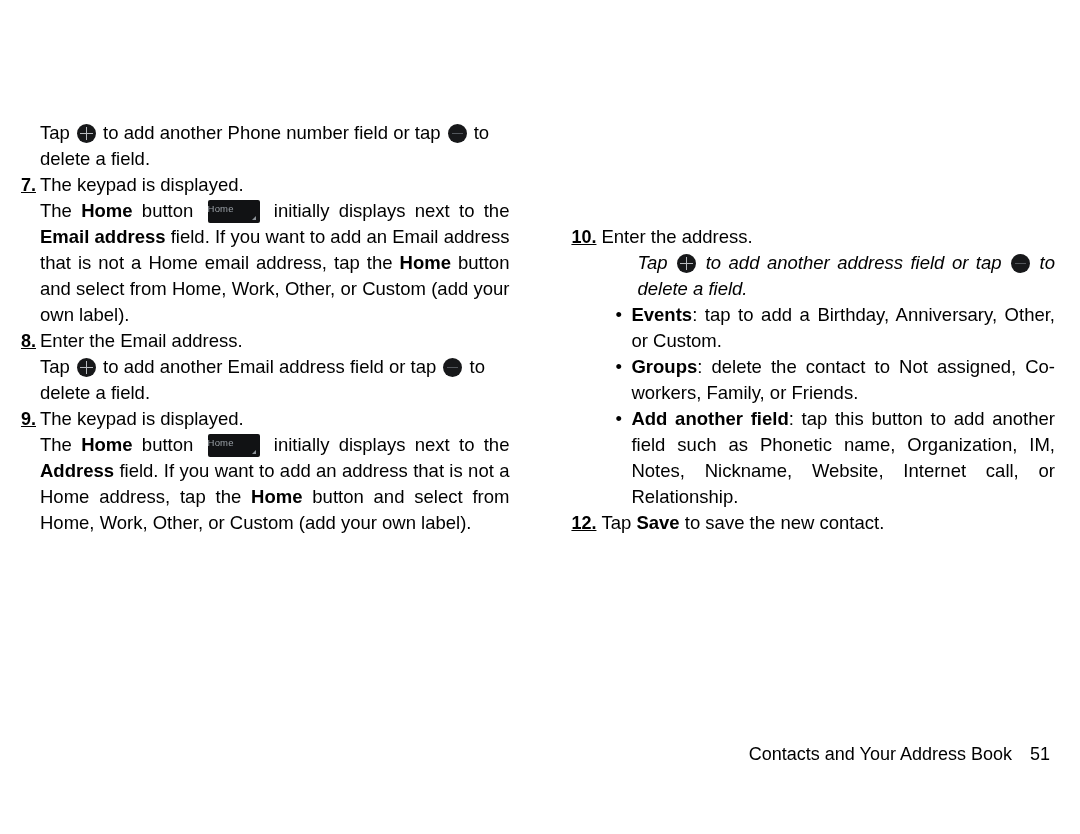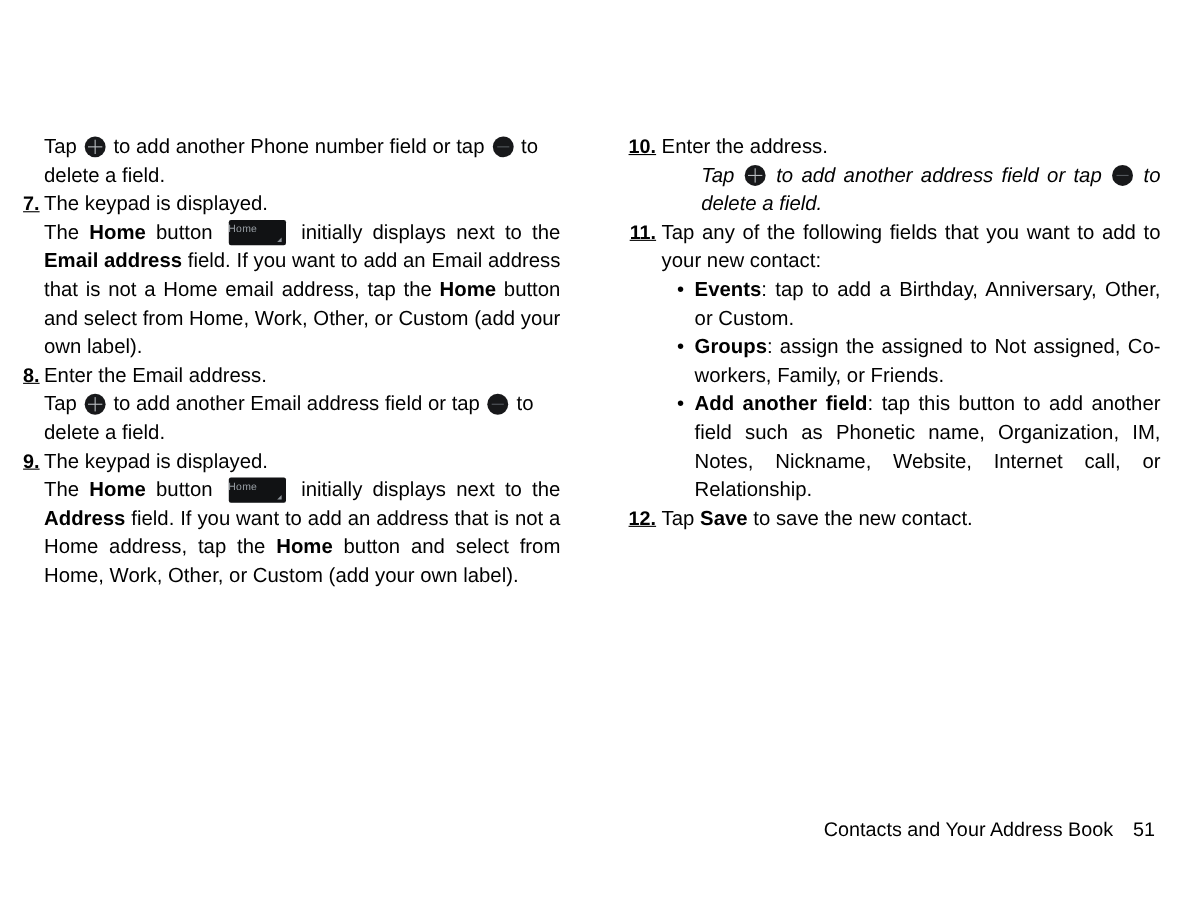--- a/index.html
+++ b/index.html
@@ -22,21 +22,21 @@
     height: 834px;
     background: #ffffff;
   }
 
   .columns {
     position: absolute;
     top: 120px;
     left: 0;
     width: 1080px;
     display: flex;
-    align-items: flex-start;
+    align-items: flex-end;
     gap: 17px;
   }
 
   .col {
     box-sizing: border-box;
   }
   .col-left {
     width: 540px;
     padding-left: 14px;
     padding-right: 22px;
@@ -253,30 +253,24 @@
     <div class="col col-right">
 
       <div class="step">
         <div class="step-num">10.</div>
         <div class="step-body">
           <p class="para">Enter the address.</p>
           <p class="para just indent"><span>Tap </span><span class="icon-add"></span><span> to add another address field or tap </span><span class="icon-del"></span><span> to delete a field.</span></p>
         </div>
       </div>
 
-      <div class="step">
-        <div class="step-num">11.</div>
-        <div class="step-body">
-          <p class="para just">Tap any of the following fields that you want to add to your new contact:</p>
-        </div>
-      </div>
 
       <ul class="bullets">
         <li><span class="dot">•</span><b>Events</b><span>: tap to add a Birthday, Anniversary, Other, or Custom.</span></li>
-        <li><span class="dot">•</span><b>Groups</b><span>: assign the assigned to Not assigned, Co-workers, Family, or Friends.</span></li>
+        <li><span class="dot">•</span><b>Groups</b><span>: delete the contact to Not assigned, Co-workers, Family, or Friends.</span></li>
         <li><span class="dot">•</span><b>Add another field</b><span>: tap this button to add another field such as Phonetic name, Organization, IM, Notes, Nickname, Website, Internet call, or Relationship.</span></li>
       </ul>
 
       <div class="step">
         <div class="step-num">12.</div>
         <div class="step-body">
           <p class="para"><span>Tap </span><b>Save</b><span> to save the new contact.</span></p>
         </div>
       </div>
 

